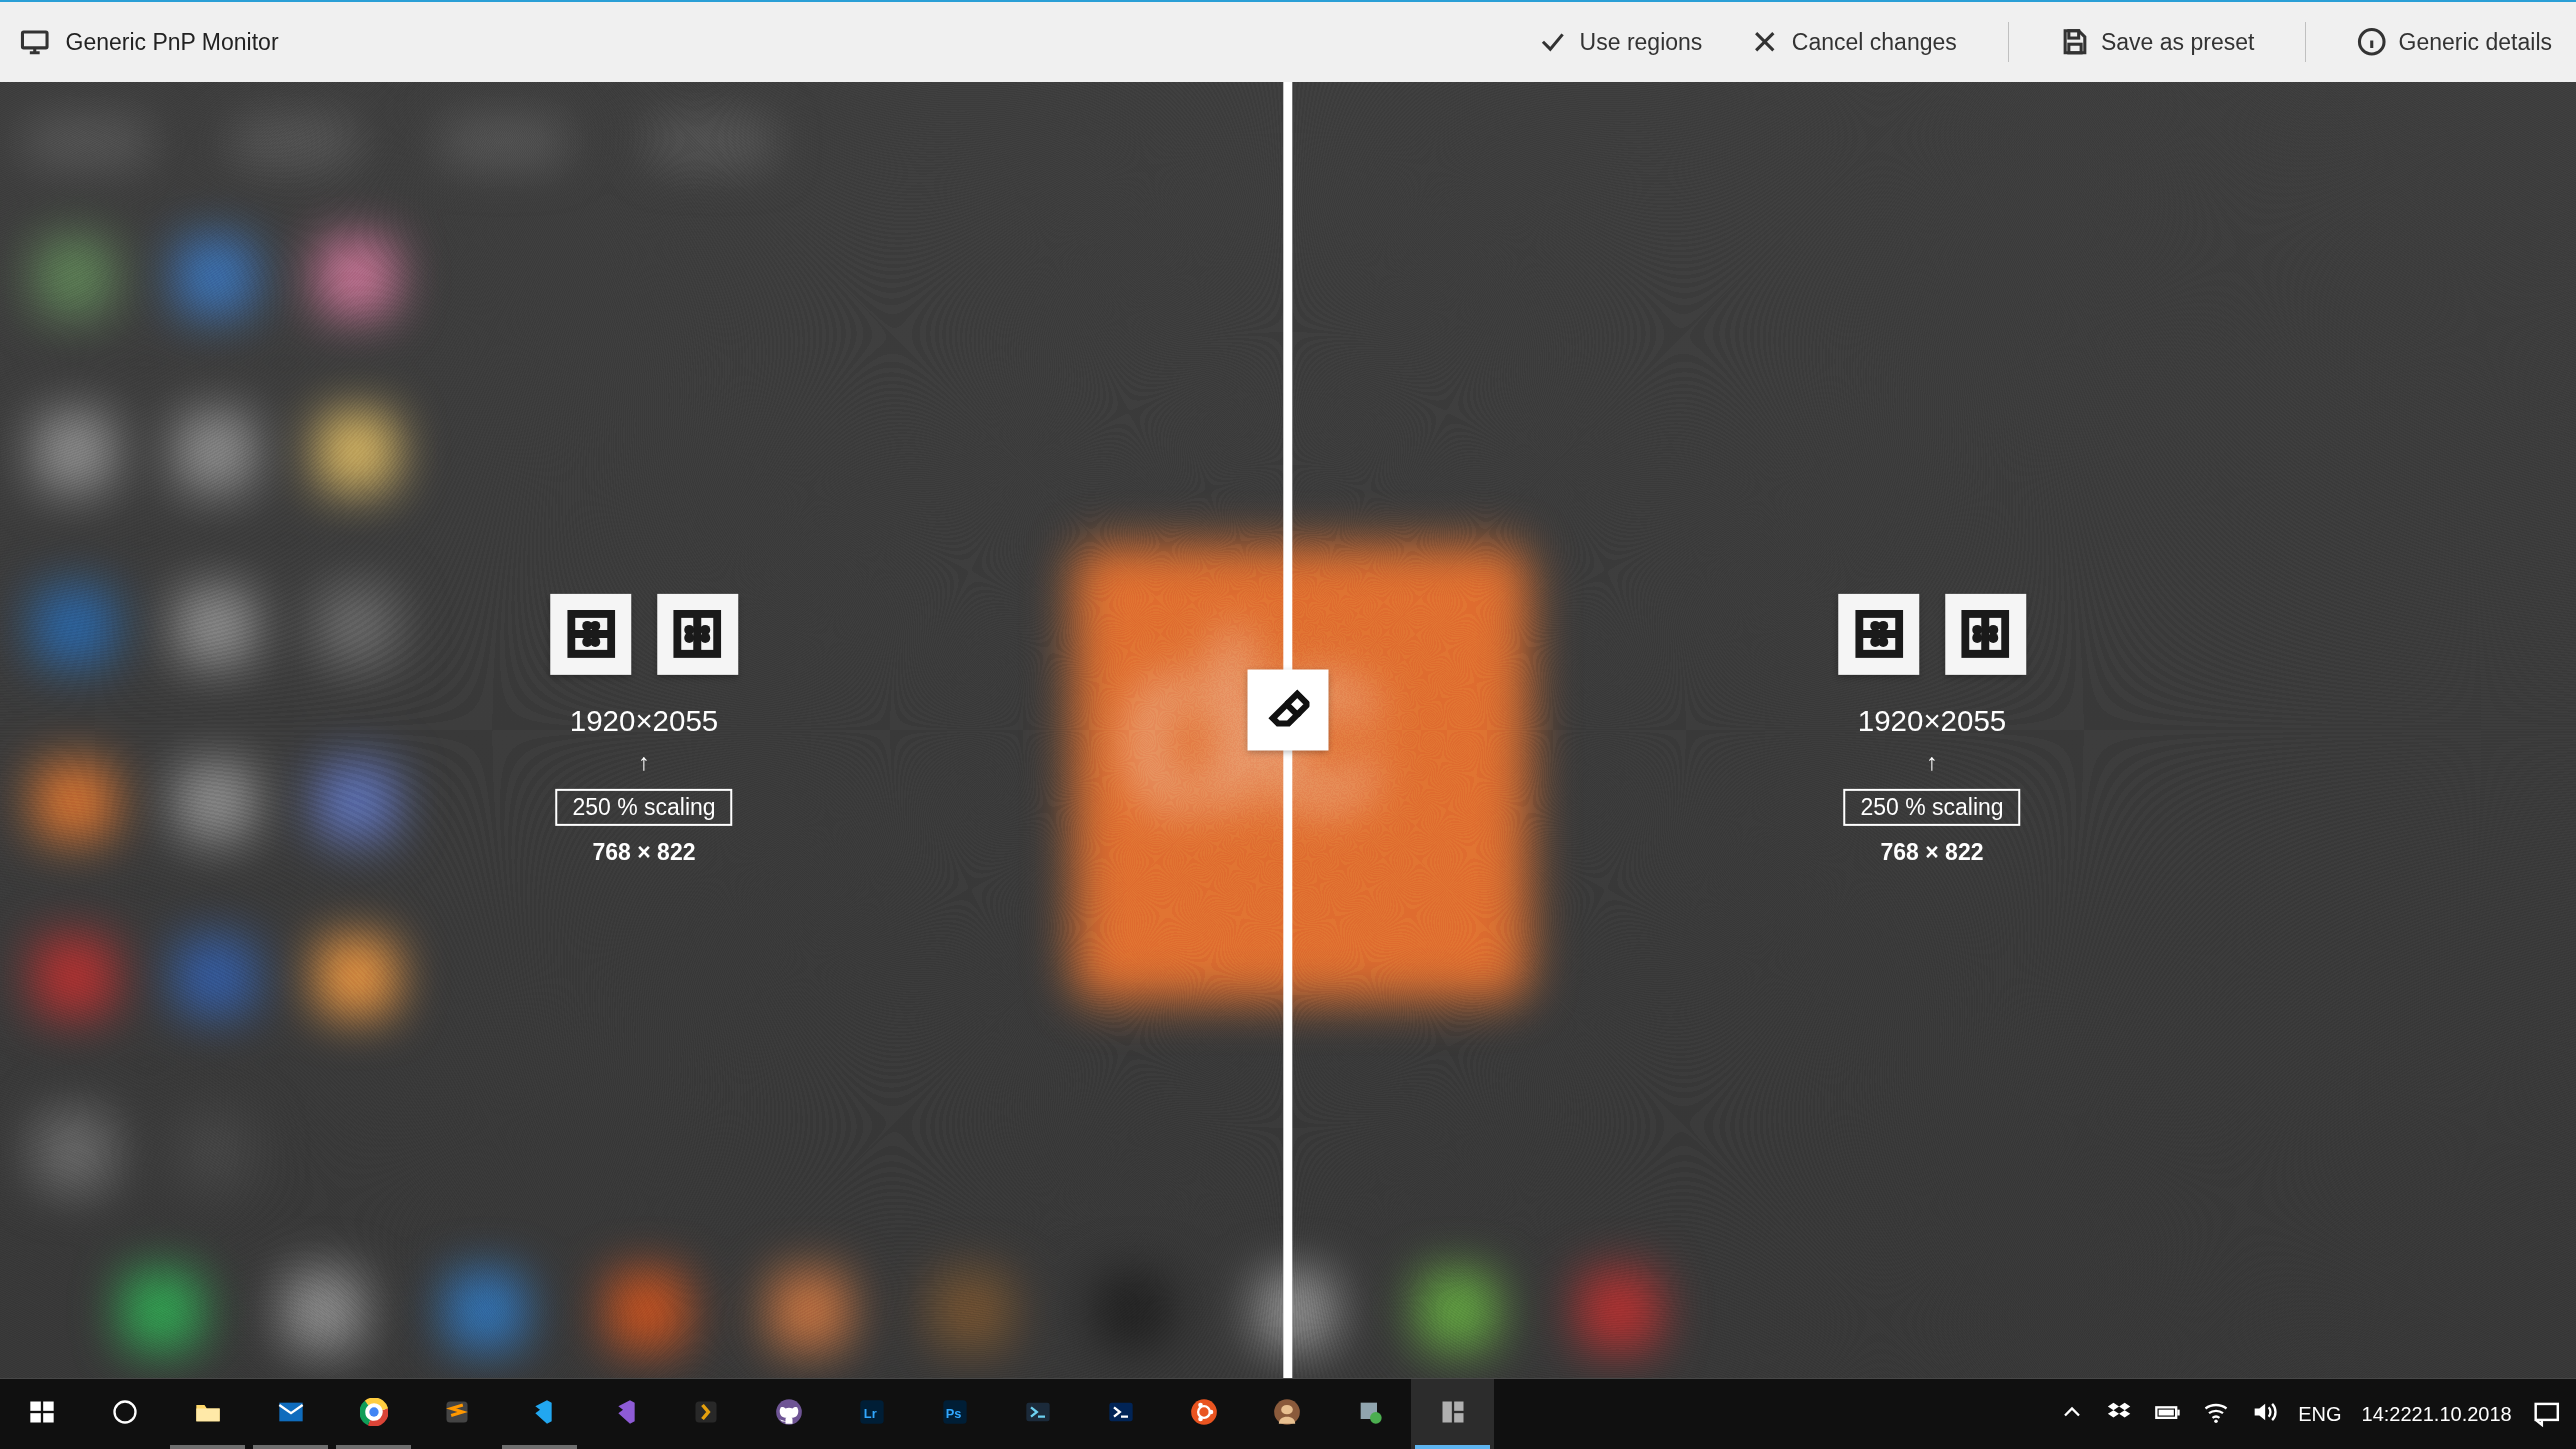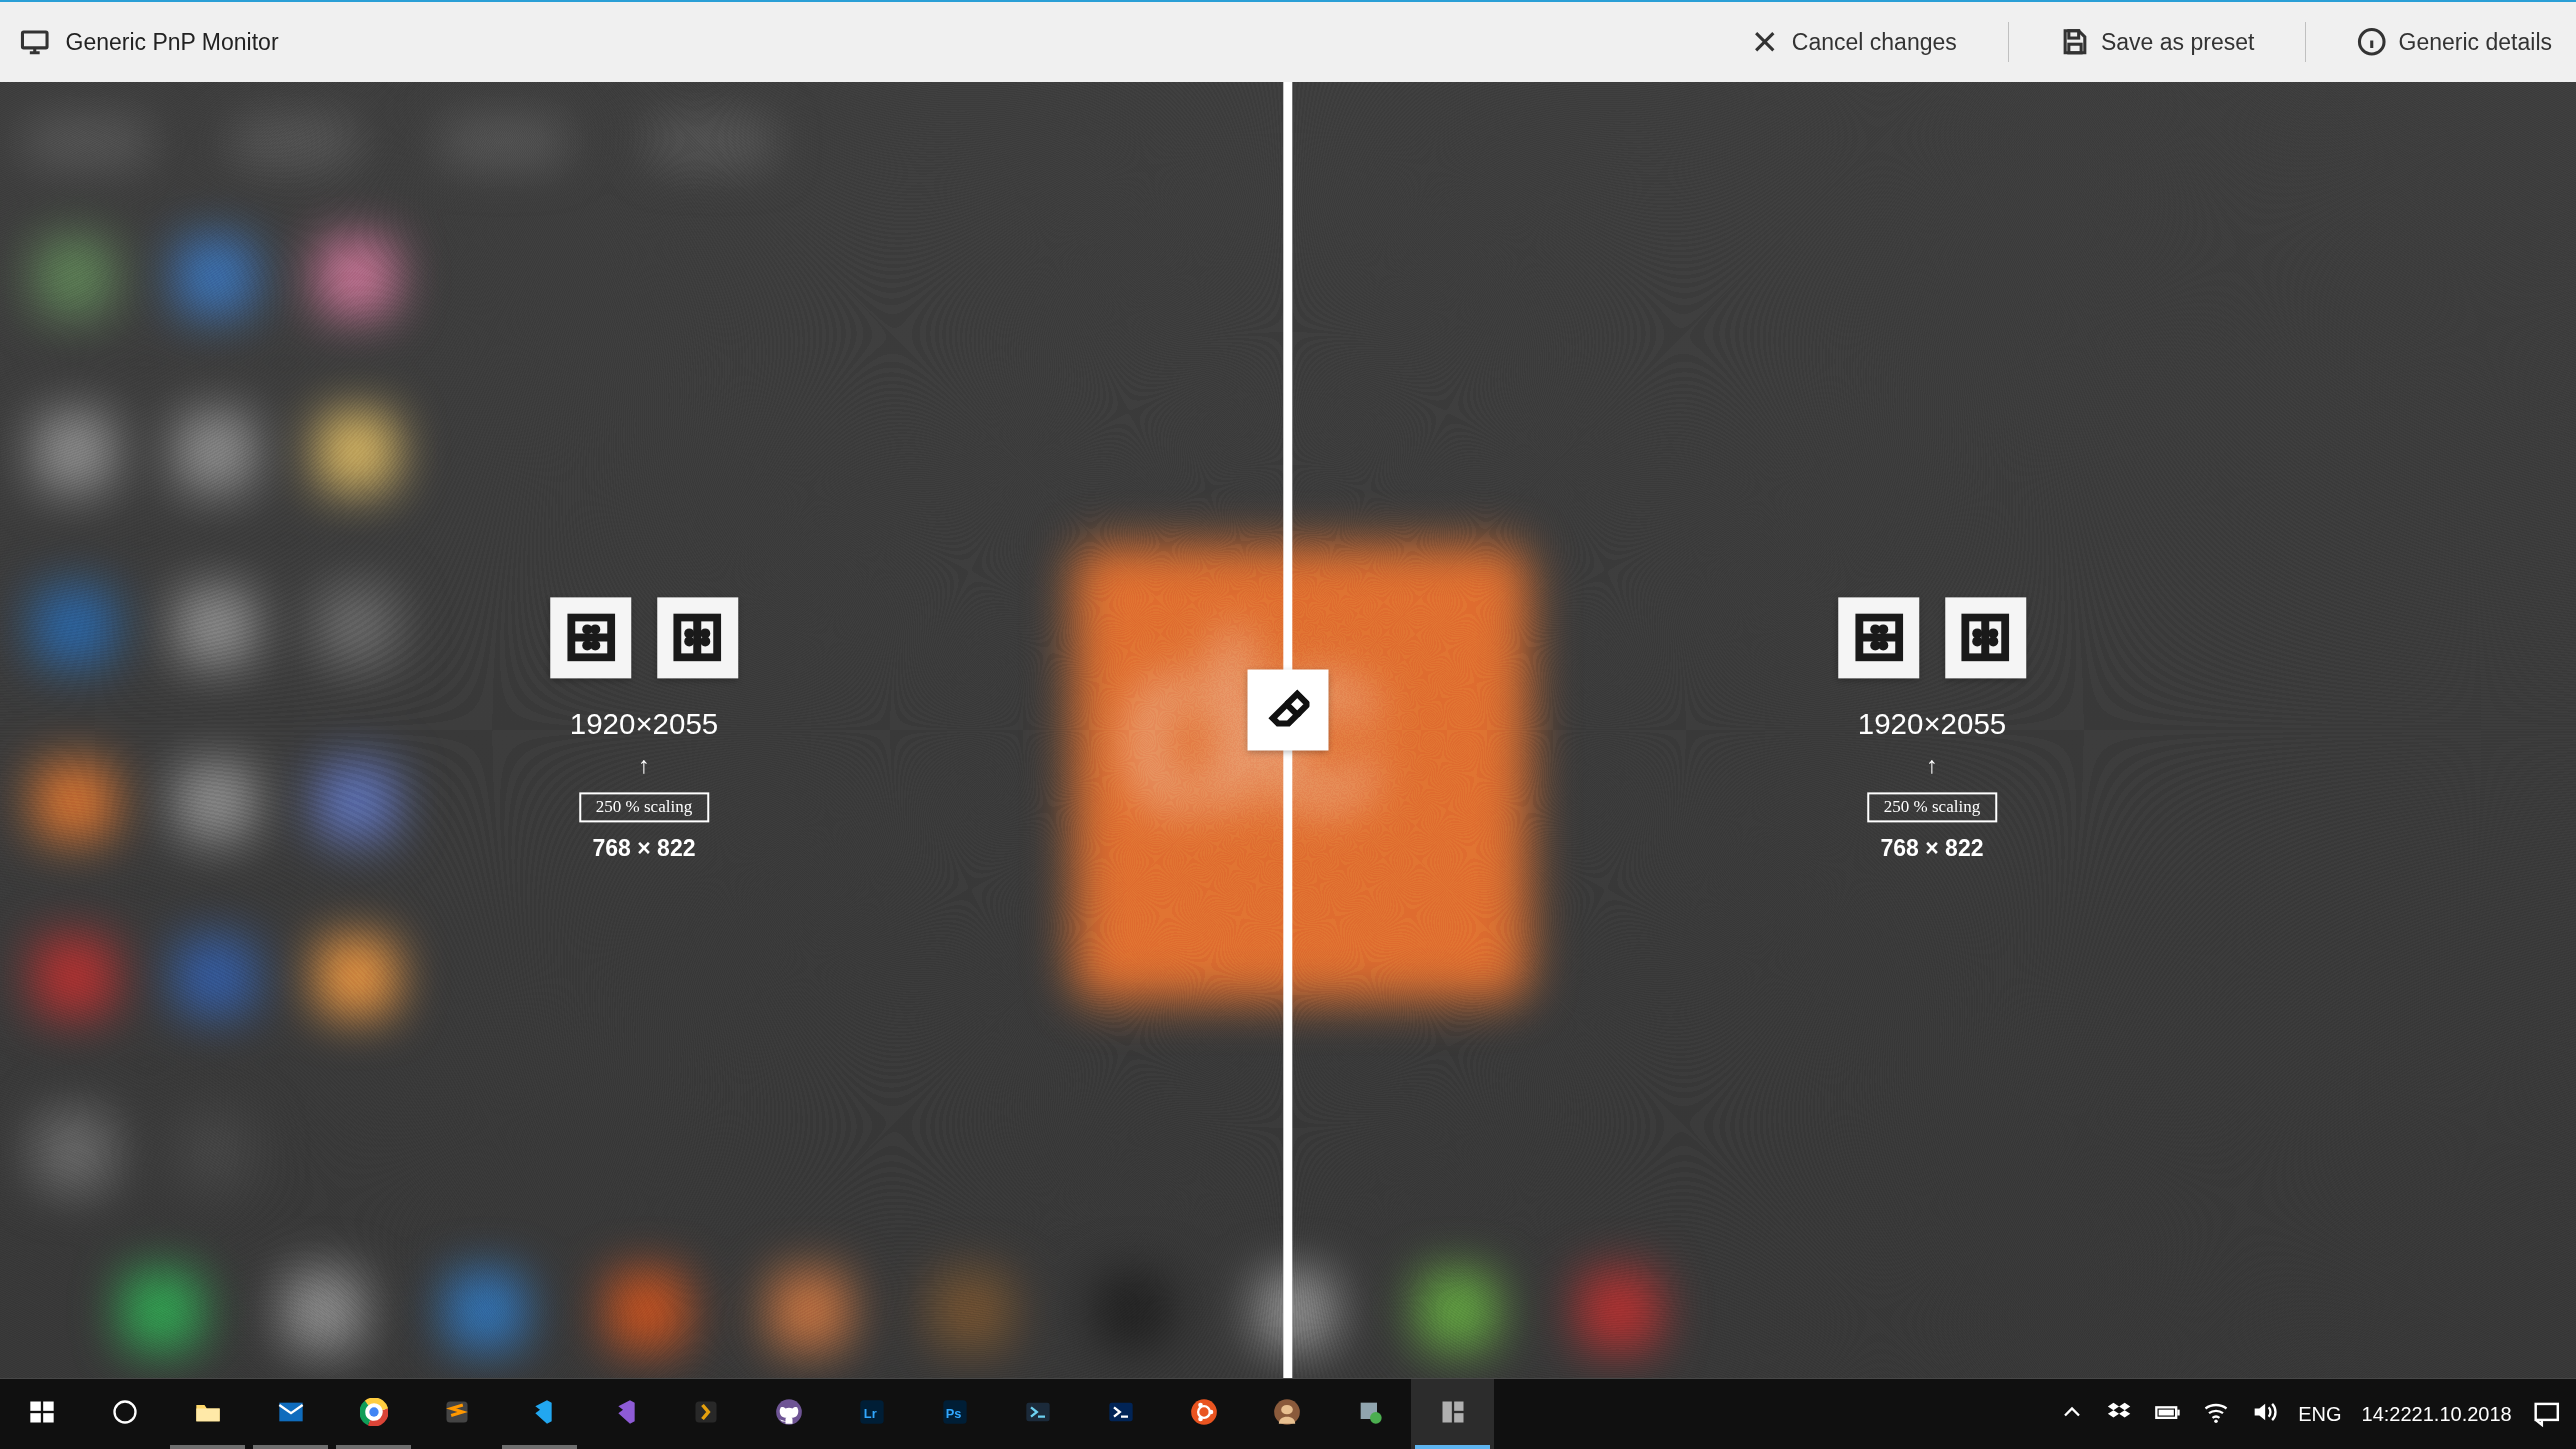--- a/index.html
+++ b/index.html
@@ -53,21 +53,21 @@
   .split-buttons { display: flex; gap: 25.5px; }
   .split-btn {
     width: 81px; height: 81px; background: #f5f5f5; display: flex;
     align-items: center; justify-content: center; cursor: pointer;
     box-shadow: 0 2.7px 6.7px rgba(0,0,0,0.3);
   }
   .split-btn svg { width: 48px; height: 48px; stroke: #1a1a1a; stroke-width: 4; fill: none; }
 
   .res-big   { font-size: 29.5px; margin-top: 16px; text-align: right; }
   .arrow-up  { font-size: 23px; margin-top: -2.7px; }
-  .scale-box { border: 2px solid #fff; padding: 2.7px 14.8px; font-size: 17px; font-family: Liberation Serif, serif; }
+  .scale-box { border: 2px solid #fff; padding: 2.7px 14.8px; font-size: 23px; }
   .res-small { font-size: 23px; font-weight: bold; }
 
   
   .eraser-btn {
     position: absolute; left: 50%; top: calc(50% - 20px);
     transform: translate(-50%,-50%);
     width: 81px; height: 81px; background: #fff; display: flex;
     align-items: center; justify-content: center; cursor: pointer;
     box-shadow: 0 2.7px 6.7px rgba(0,0,0,0.3); z-index: 5;
   }
@@ -109,20 +109,28 @@
       <svg viewBox="0 0 24 24">
           <rect x="2" y="4" width="20" height="13" rx="1"></rect>
           <path d="M8 21h8M12 17v4"></path>
         </svg>
     </span>
     <span>Generic PnP Monitor</span>
   </div>
 
   <div class="spacer"></div>
 
+  <div class="tb-btn">
+    <span class="tb-icon">
+      <svg viewBox="0 0 24 24">
+          <path d="M4 12l6 6L20 6"></path>
+        </svg>
+    </span>
+    <span>Use regions</span>
+  </div>
 
   <div class="tb-btn">
     <span class="tb-icon">
       <svg viewBox="0 0 24 24">
           <path d="M5 5l14 14M19 5L5 19"></path>
         </svg>
     </span>
     <span>Cancel changes</span>
   </div>
 

